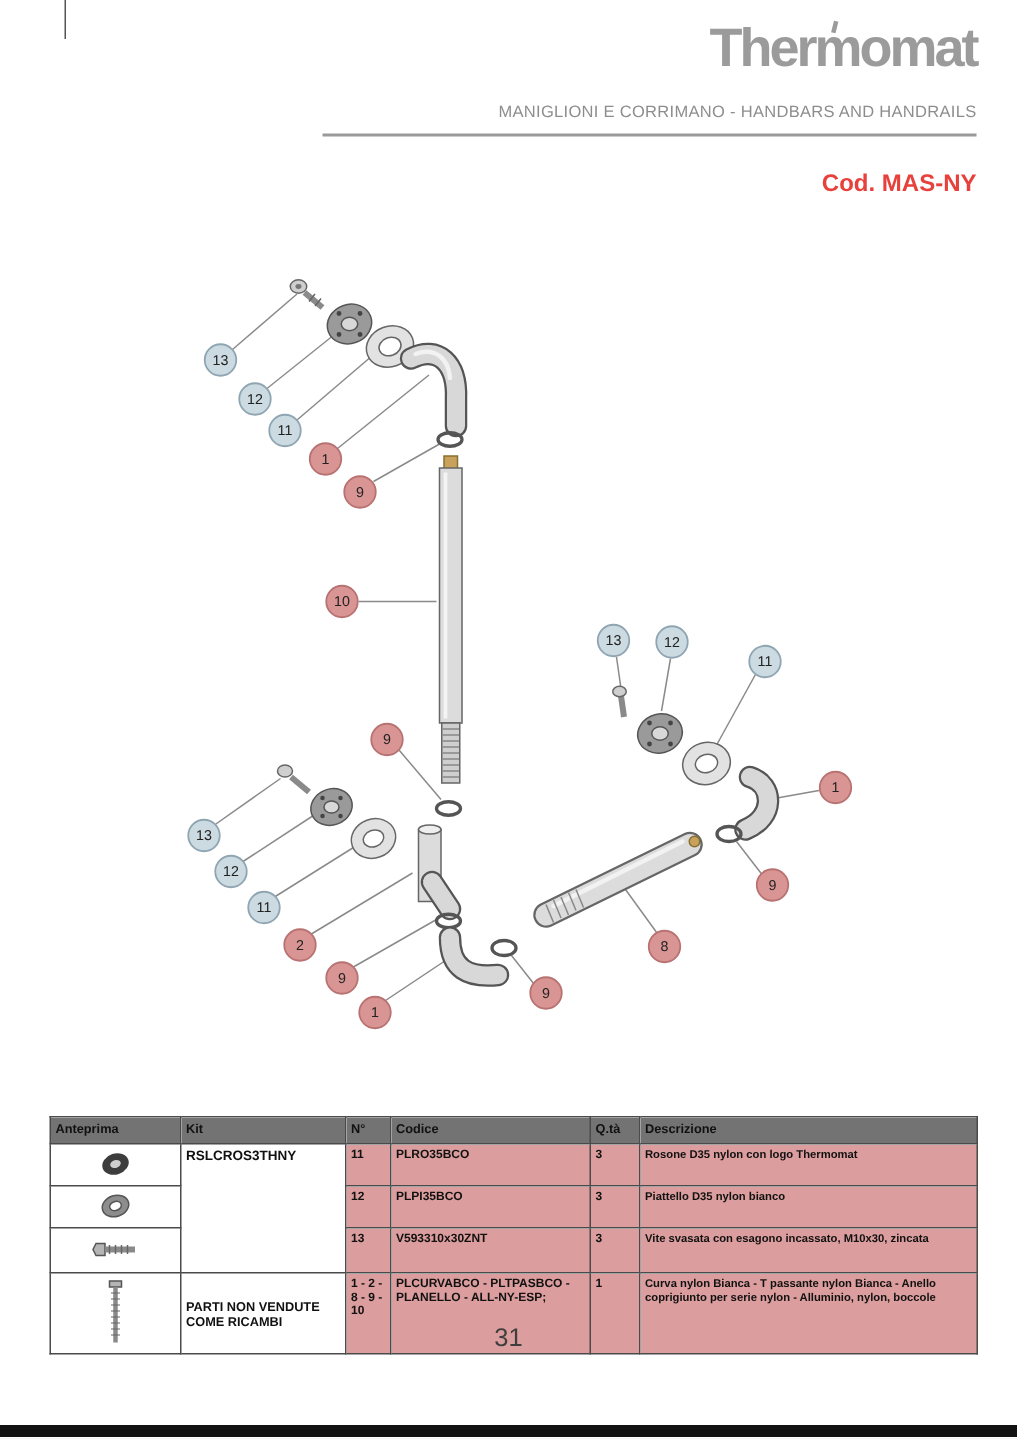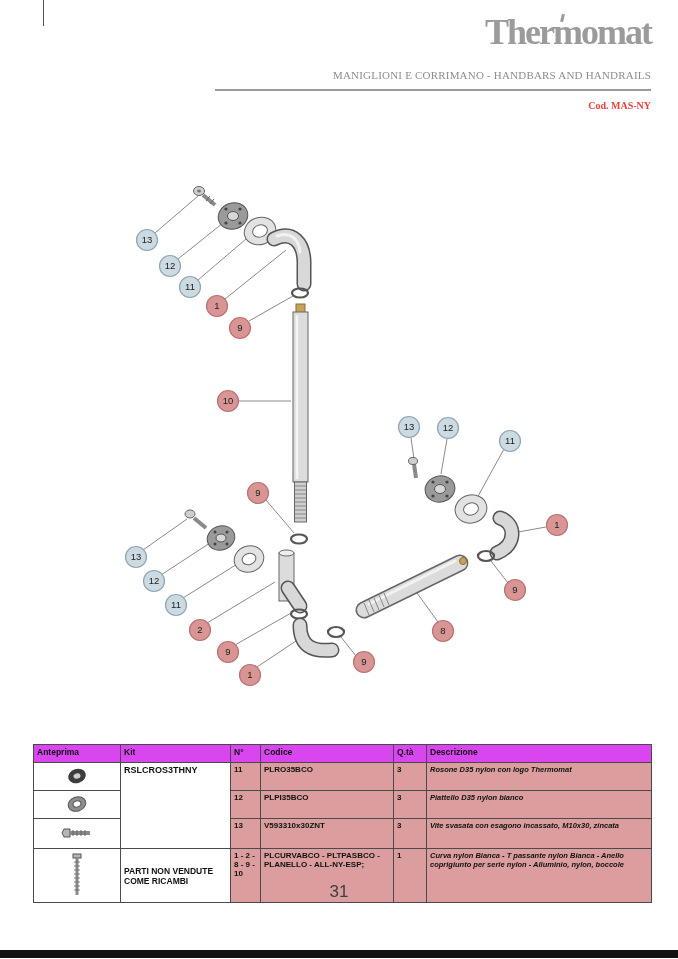--- a/index.html
+++ b/index.html
@@ -1,45 +1,45 @@
 <!DOCTYPE html>
 <html><head>
 <meta charset="utf-8">
 <style>
   html,body{margin:0;padding:0;background:#e9e9e9;}
   .page{position:relative;width:678px;height:959px;background:#ffffff;margin:0 auto;
         font-family:"Liberation Sans",sans-serif;overflow:hidden;}
   .cropmark{position:absolute;left:43px;top:0;width:1px;height:26px;background:#555;}
-  .hdr{position:absolute;top:14px;left:0;right:27px;text-align:right;font-family:Liberation Serif, serif;}
+  .hdr{position:absolute;top:14px;left:0;right:27px;text-align:right;}
   .logo{position:relative;display:inline-block;font-size:36px;font-weight:bold;
         color:#9b9b9b;letter-spacing:-2px;line-height:1;}
   .logo-tick{position:absolute;left:46%;top:0;width:3px;height:8px;background:#9b9b9b;
         transform:rotate(14deg);}
   .sub1{margin-top:19px;font-size:11px;color:#8d8d8d;letter-spacing:.2px;}
   .sub2{margin-top:4px;font-size:13px;color:#8d8d8d;letter-spacing:.4px;}
   .rule{margin-top:8px;margin-left:auto;width:436px;height:0;border-top:2px solid #9a9a9a;}
-  .cod{margin-top:9px;font-size:10px;font-weight:bold;color:#e8413c;}
+  .cod{margin-top:23px;font-size:16px;font-weight:bold;color:#e8413c;}
 
   .diagram{position:absolute;left:0;top:150px;}
   .leader{stroke:#8a8a8a;stroke-width:1;}
   .balloon circle{stroke-width:1.2;}
   .balloon.blue circle{fill:#ccdae2;stroke:#8fa5b2;}
   .balloon.pink circle{fill:#d99494;stroke:#b87272;}
   .balloon text{font-size:9.5px;fill:#222;}
   .outline{stroke:#555;fill:none;stroke-linecap:round;}
   .body-stroke{stroke:#d8d8d8;fill:none;stroke-linecap:round;}
   .hl{stroke:#f2f2f2;fill:none;stroke-linecap:round;}
 
   .parts-table{position:absolute;left:33px;top:744px;width:618px;border-collapse:collapse;
         table-layout:fixed;}
   .parts-table th,.parts-table td{border:1px solid #4a4a4a;font-size:8px;padding:2px 3px;
         vertical-align:top;text-align:left;color:#111;overflow:hidden;}
-  .parts-table th{background:#d946ef;font-size:8.5px;height:13px;}
+  .parts-table th{background:#737373;font-size:8.5px;height:13px;}
   td.pink{background:#db9d9d;font-weight:bold;}
-  td.desc{font-size:7.5px;font-style:italic;}
+  td.desc{font-size:7.5px;}
   td.prev{text-align:center;vertical-align:middle;}
   td.kitcell{font-weight:bold;font-size:9px;margin-left:15px;}
   td.kitwarn{font-weight:bold;font-size:8.5px;vertical-align:middle;margin-top:41px;}
   tr.r1,tr.r2{height:28px;} tr.r3{height:30px;} tr.r4{height:54px;}
 
   .pagenum{position:absolute;top:882px;left:0;width:100%;text-align:center;font-size:17px;color:#3e3e3e;}
   .footer-bar{position:absolute;left:0;bottom:1px;width:100%;height:8px;background:#121212;}
 </style>
 </head>
 <body>

